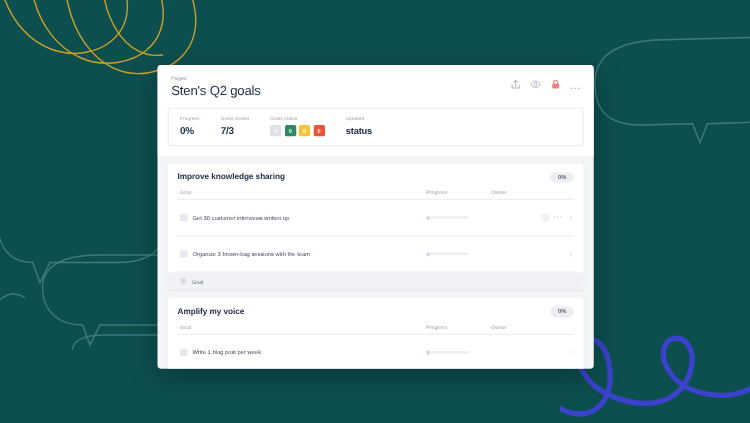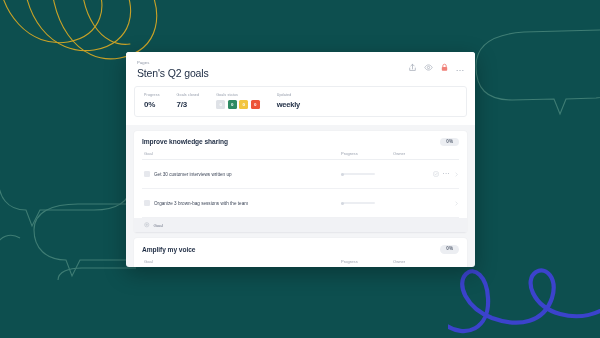--- a/index.html
+++ b/index.html
@@ -12,21 +12,21 @@
   }
 
   
   .bg-deco { position: absolute; inset: 0; pointer-events: none; }
   .bg-deco svg { position: absolute; }
 
   
   .app-card {
     position: absolute;
     left: 126px; top: 52px;
-    width: 349px; height: 215px;
+    width: 349px; height: 243px;
     background: #f4f5f7;
     border-radius: 3px;
     box-shadow: 0 6px 22px rgba(0,0,0,0.30);
     overflow: hidden;
     display: flex;
     flex-direction: column;
   }
 
   
   .card-header {
@@ -299,21 +299,21 @@
         <div class="badges">
           <span class="badge gray">0</span>
           <span class="badge green">0</span>
           <span class="badge yellow">0</span>
           <span class="badge red">0</span>
         </div>
       </div>
 
       <div>
         <div class="stat-label">Updated</div>
-        <div class="stat-value small">weekly</div>
+        <div class="stat-value small">status</div>
       </div>
 
     </div>
   </div>
 
   <div class="card-body">
 
     <div class="section">
       <div class="section-head">
         <span class="section-title">Improve knowledge sharing</span>

